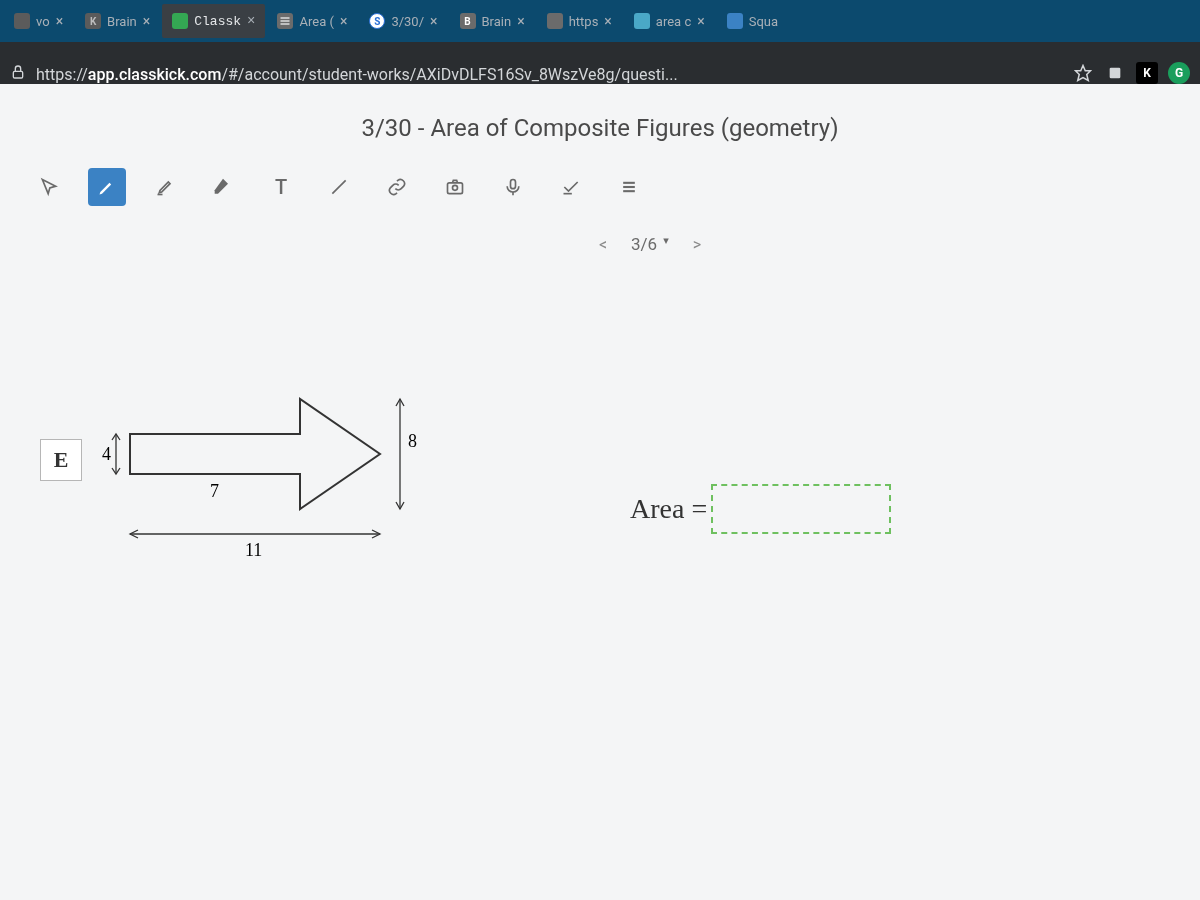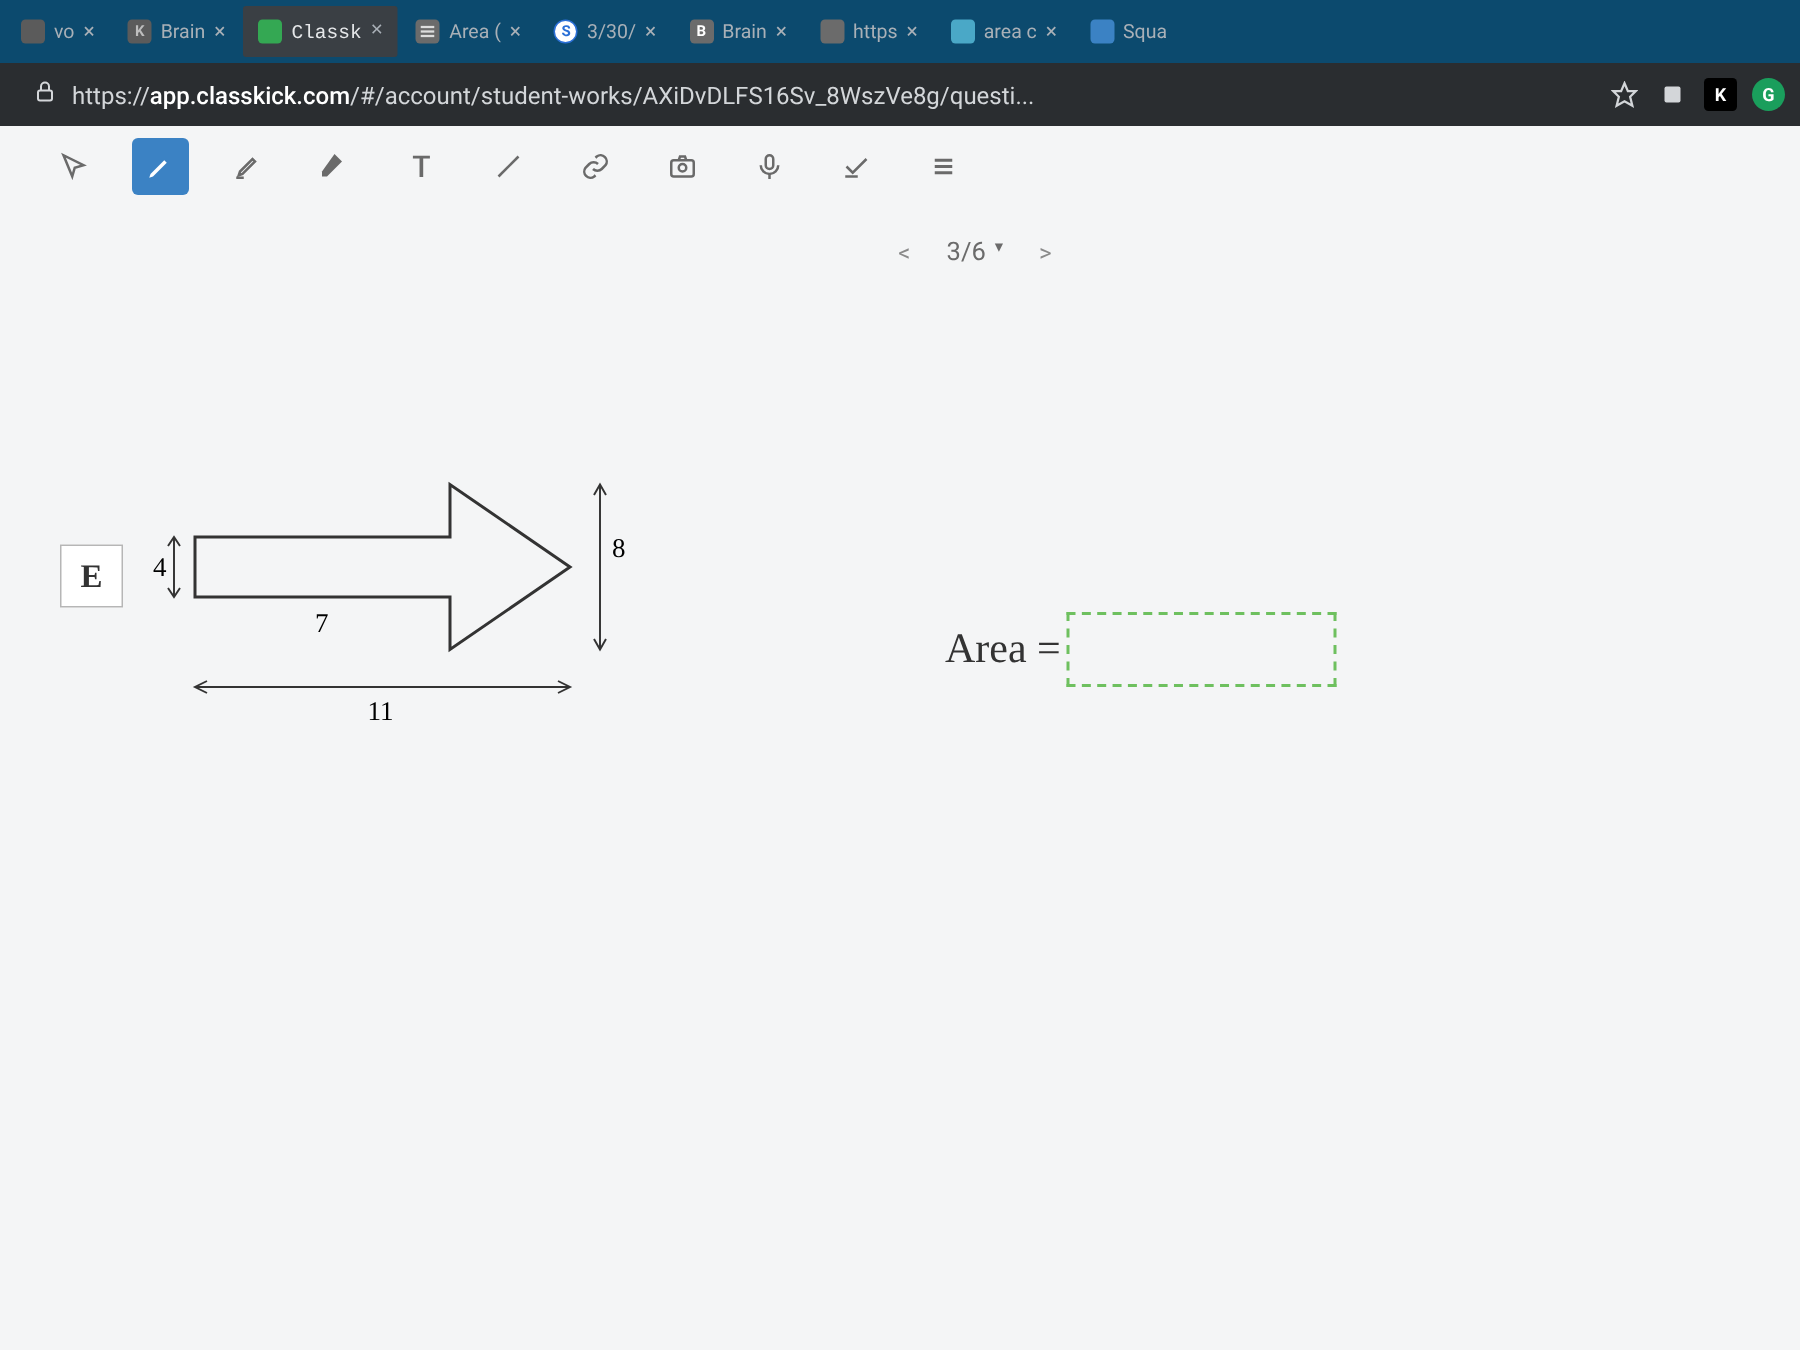--- a/index.html
+++ b/index.html
@@ -57,26 +57,25 @@
   }
   .tab-close {
     font-size: 14px;
     color: #a9b0b7;
     flex-shrink: 0;
   }
 
   
   .addrbar {
     display: flex;
-    align-items: center;
+    align-items: flex-end;
     background: #2a2d30;
     height: 42px;
     padding: 0 10px;
     gap: 10px;
-    margin-left: 12px;
   }
   .lock-icon {
     color: #d3d6d9;
     font-size: 15px;
   }
   .url {
     flex: 1;
     color: #d3d6d9;
     font-size: 16px;
     white-space: nowrap;
@@ -302,20 +301,21 @@
     <svg width="16" height="16" viewBox="0 0 24 24" fill="currentColor">
         <rect x="4" y="4" width="16" height="16" rx="2"></rect>
       </svg>
   </span>
   <span class="addr-icon k">K</span>
   <span class="addr-icon g">G</span>
 </div>
 
 <div class="content">
 
+  <div class="page-title">3/30 - Area of Composite Figures (geometry)</div>
 
   <div class="toolbar">
     <div class="tool">
       <svg viewBox="0 0 24 24" fill="none" stroke="currentColor" stroke-width="2">
           <path d="M4 3l7 17 2-7 7-2z"></path>
         </svg>
     </div>
     <div class="tool active">
       <svg viewBox="0 0 24 24" fill="currentColor">
           <path d="M3 21l3-1 11-11-2-2L4 18l-1 3z"></path>

